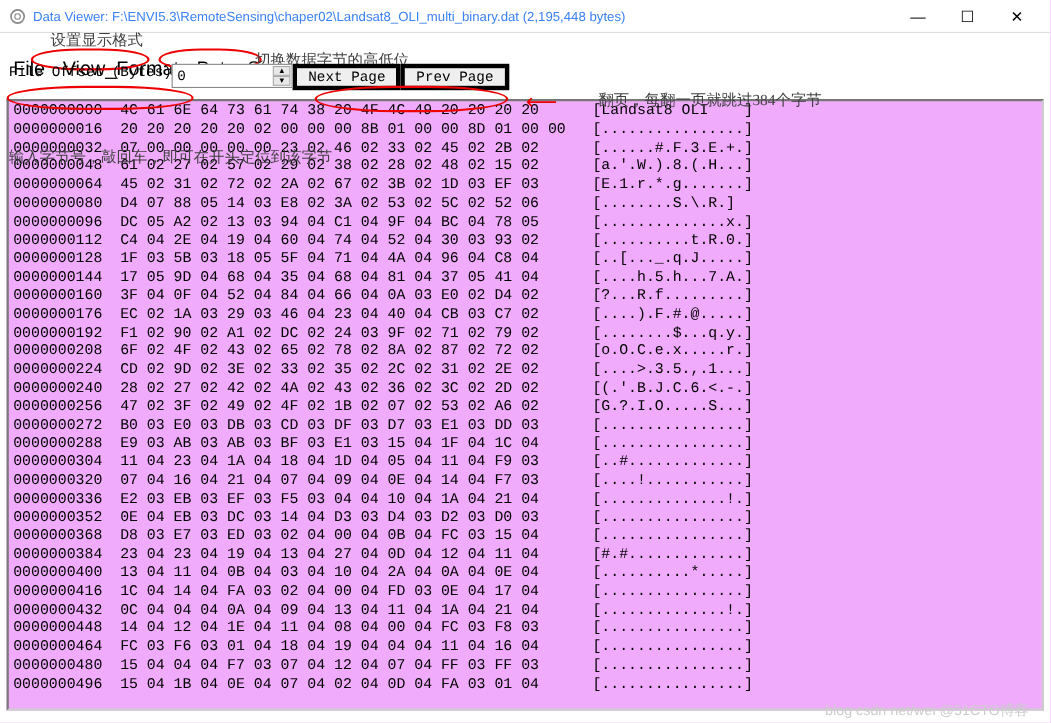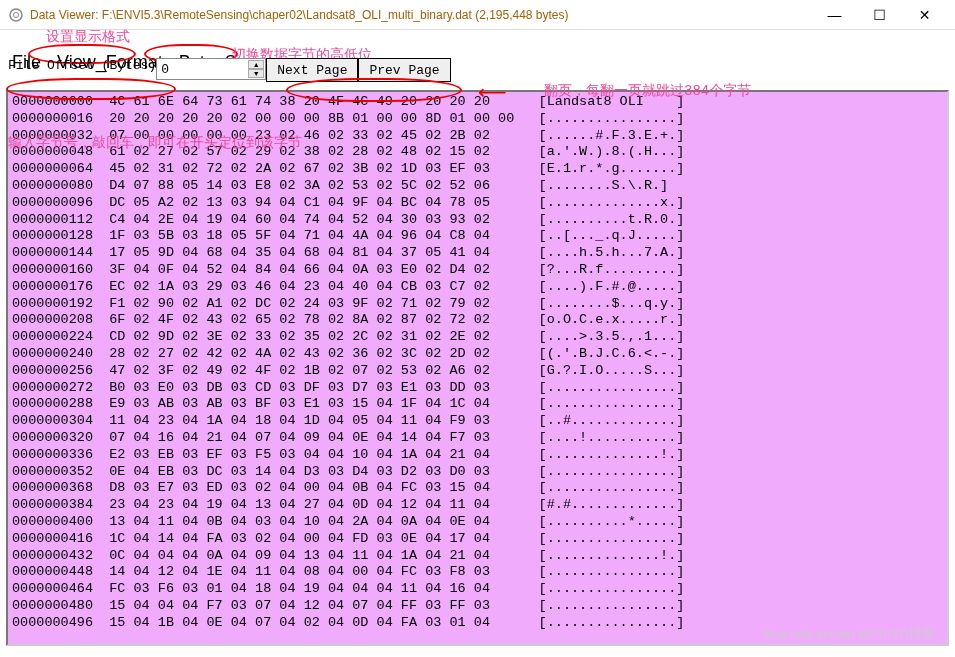--- a/index.html
+++ b/index.html
@@ -1,35 +1,35 @@
 <!DOCTYPE html>
 <html><head>
 <meta charset="utf-8">
 <style>
 * { box-sizing: border-box; margin: 0; padding: 0; }
 body { font-family: "Segoe UI", Tahoma, sans-serif; font-size: 12px; background: #fff; width: 955px; height: 657px; overflow: hidden; position: relative; }
 .titlebar { height: 30px; display: flex; align-items: center; padding: 0 8px; border-bottom: 1px solid #ddd; }
 .titlebar .app-icon { width: 16px; height: 16px; margin-right: 6px; display: inline-flex; align-items: center; justify-content: center; }
-.titlebar .title { flex: 1; font-size: 12px; color: #a16207; }
+.titlebar .title { flex: 1; font-size: 12px; color: #3b82f6; }
 .titlebar .winbtns { display: flex; }
 .titlebar .winbtn { width: 45px; height: 30px; display: flex; align-items: center; justify-content: center; font-size: 14px; }
 .menubar { height: 24px; display: flex; align-items: center; padding: 0 6px; gap: 4px; position: relative; }
 .menuitem { padding: 2px 6px; font-size: 18px; margin-top: 41px; }
 .circle-red { border: 2px solid #e00; border-radius: 50%/60%; position: absolute; pointer-events: none; }
-.label-red { color: #ec4899; font-size: 14px; position: absolute; font-family: Liberation Mono, monospace; }
+.label-red { color: #404040; font-size: 14px; position: absolute; font-family: Liberation Serif, serif; }
 .toolbar { height: 36px; padding: 4px 8px; display: flex; align-items: flex-start; gap: 0; position: relative; }
 .toolbar .lbl { font-family: "Courier New", monospace; font-size: 13px; }
 .toolbar .spin { width: 110px; height: 22px; border: 1px solid #888; background: #fff; display: flex; align-items: center; padding: 0 4px; position: relative; }
 .toolbar .spin input { border: none; width: 80px; font-family: "Courier New", monospace; font-size: 13px; outline: none; }
 .toolbar .spin .arrows { position: absolute; right: 1px; top: 1px; bottom: 1px; width: 16px; display: flex; flex-direction: column; }
 .toolbar .spin .arrows div { flex: 1; background: #e8e8e8; border: 1px solid #aaa; font-size: 7px; display: flex; align-items: center; justify-content: center; }
-.toolbar .btn { height: 24px; padding: 0 10px; border: 1px solid #000000; background: #efefef; font-family: "Courier New", monospace; font-size: 13px; display: flex; align-items: center; }
+.toolbar .btn { height: 24px; padding: 0 10px; border: 4px solid #000000; background: #efefef; font-family: "Courier New", monospace; font-size: 13px; display: flex; align-items: center; }
 .arrow-red { position: absolute; color: #e00; font-size: 20px; }
 .hexview { border: 2px inset #ccc; margin: 0 6px 6px 6px; height: 556px; overflow: hidden; padding: 2px 4px; font-family: "Courier New", monospace; font-size: 13.5px; line-height: 16.8px; color: #000; white-space: pre; background: #f0abfc; }
-.watermark { position: absolute; right: 20px; bottom: 14px; color: #ccc; font-size: 13px; font-family: Liberation Serif, serif; }
+.watermark { position: absolute; right: 20px; bottom: 2px; color: #ccc; font-size: 13px; font-family: Liberation Sans, sans-serif; }
 </style>
 </head>
 <body>
 
 <div class="titlebar">
   <span class="app-icon">
     <svg width="16" height="16">
         <circle cx="8" cy="8" r="6" fill="none" stroke="#888" stroke-width="1.5"></circle>
         <circle cx="8" cy="8" r="2.5" fill="none" stroke="#888" stroke-width="1"></circle>
       </svg>

